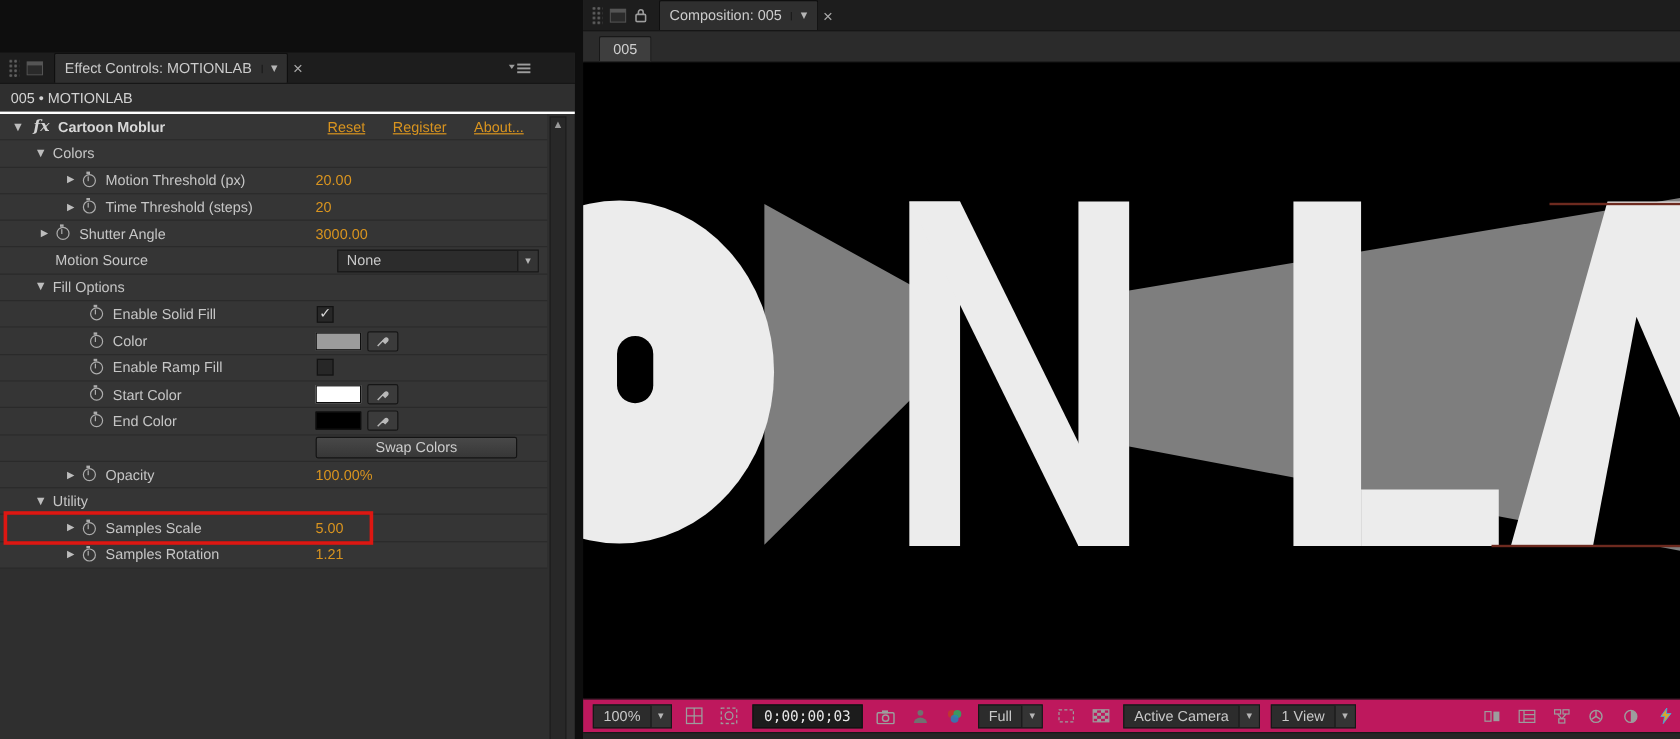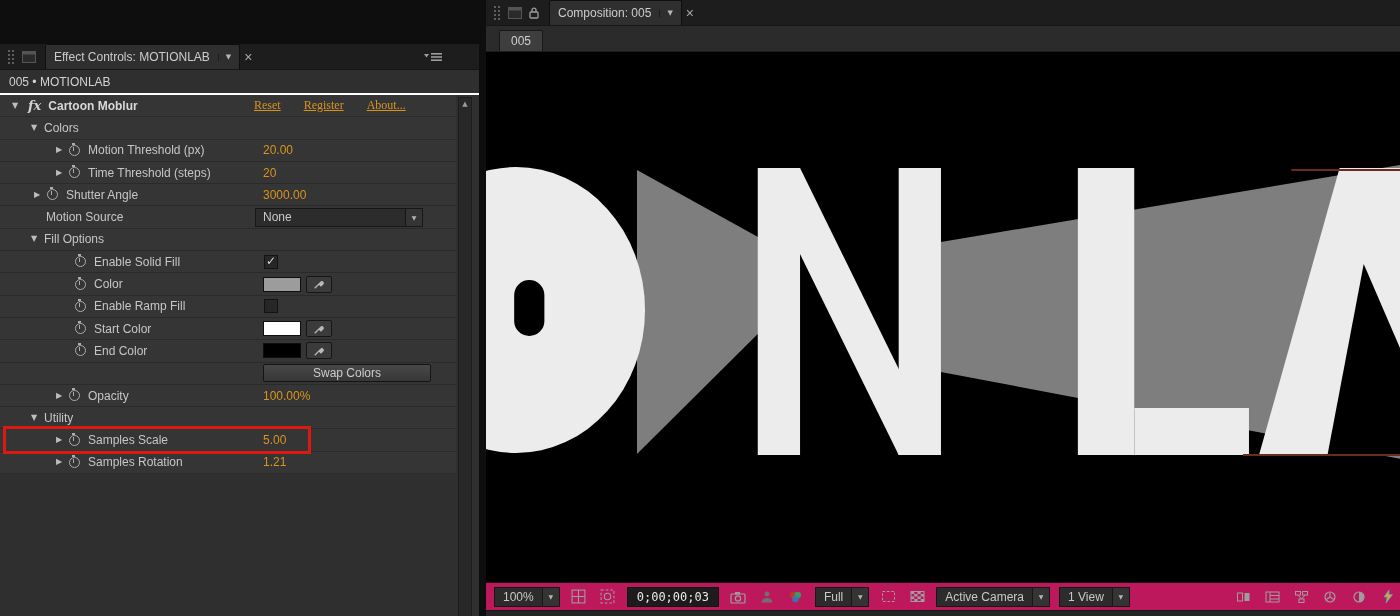--- a/index.html
+++ b/index.html
@@ -28,31 +28,31 @@
   
   .source-row{height:25px;display:flex;align-items:center;padding-left:9px;font-size:12px;color:#d2d2d2;background:#2f2f2f;border-bottom:2px solid #ffffff;box-sizing:border-box;}
   .rows{position:relative;width:456px;font-size:12px;color:#c6c6c6;}
   .row{height:22.3px;border-bottom:1px solid #2a2a2a;background:#353535;display:flex;align-items:center;position:relative;box-sizing:border-box;}
   .twirl{font-size:8px;color:#bdbdbd;width:10px;margin-right:5px;text-align:center;flex:none;line-height:1;}
   .lbl{white-space:nowrap;}
   .stopwatch{position:relative;width:9px;height:9px;border:1px solid #adadad;border-radius:50%;margin-right:8px;flex:none;}
   .stopwatch::before{content:"";position:absolute;top:-3px;left:2px;width:3px;height:2px;background:#adadad;}
   .stopwatch::after{content:"";position:absolute;left:3px;top:1px;width:1px;height:4px;background:#adadad;}
   .val{position:absolute;left:263px;color:var(--accent);white-space:nowrap;}
-  .links{position:absolute;left:254px;display:flex;gap:23px;font-family:Liberation Serif, serif;}
+  .links{position:absolute;left:273px;display:flex;gap:23px;}
   .links a{color:var(--accent);text-decoration:underline;cursor:pointer;font-size:12px;}
   .fx-badge{font-family:"DejaVu Serif",serif;font-style:italic;font-weight:bold;color:#d2d2d2;margin:0 7px 0 3px;font-size:13px;}
   .efname{font-weight:bold;color:#d8d8d8;}
   .pl-effect{padding-left:10px;}
   .pl-group{padding-left:29px;}
   .pl-top{padding-left:32px;}
   .pl-ms{padding-left:46px;}
   .pl-deep{padding-left:54px;}
   .pl-cb{padding-left:75px;}
-  .dropdown{position:absolute;left:255px;width:166px;height:17px;background:#2c2c2c;border:1px solid #171717;display:flex;align-items:center;box-sizing:content-box;}
+  .dropdown{position:absolute;left:281px;width:166px;height:17px;background:#2c2c2c;border:1px solid #171717;display:flex;align-items:center;box-sizing:content-box;}
   .dd-text{flex:1;padding-left:7px;font-size:12px;color:#c9c9c9;white-space:nowrap;}
   .dd-caret{width:16px;align-self:stretch;border-left:1px solid #171717;display:flex;align-items:center;justify-content:center;font-size:6px;color:#b5b5b5;background:#343434;flex:none;}
   .checkbox{position:absolute;left:264px;width:12px;height:12px;background:#272727;border:1px solid #131313;}
   .checkbox.on::after{content:"✓";position:absolute;left:1px;top:-2px;font-size:12px;color:#d8d8d8;font-family:"DejaVu Sans",sans-serif;}
   .swatch{position:absolute;left:263px;width:36px;height:13px;border:1px solid #0e0e0e;}
   .dropper{position:absolute;left:306px;width:24px;height:15px;background:#3b3b3b;border:1px solid #161616;display:flex;align-items:center;justify-content:center;border-radius:2px;}
   .btn{position:absolute;left:263px;width:168px;height:18px;background:linear-gradient(#484848,#373737);border:1px solid #141414;color:#cccccc;font-size:12px;display:flex;align-items:center;justify-content:center;border-radius:2px;box-sizing:border-box;}
   .red-box{position:absolute;left:3px;top:331px;width:308px;height:28px;border:3px solid var(--hl-red);box-sizing:border-box;z-index:3;pointer-events:none;}
   .vscroll{position:absolute;top:53px;right:7px;bottom:26px;width:14px;background:#282828;border:1px solid #1d1d1d;display:flex;flex-direction:column;align-items:center;justify-content:space-between;padding:3px 0;box-sizing:border-box;}
   .arr{font-size:7px;color:#9a9a9a;line-height:1;}

